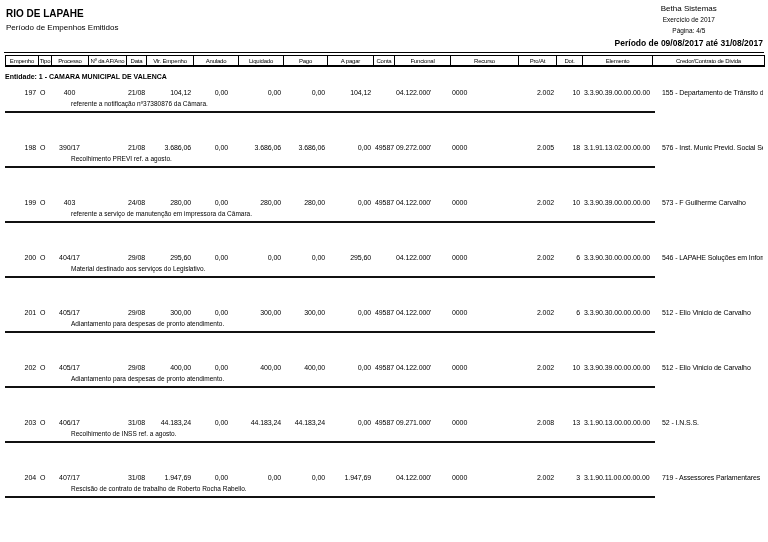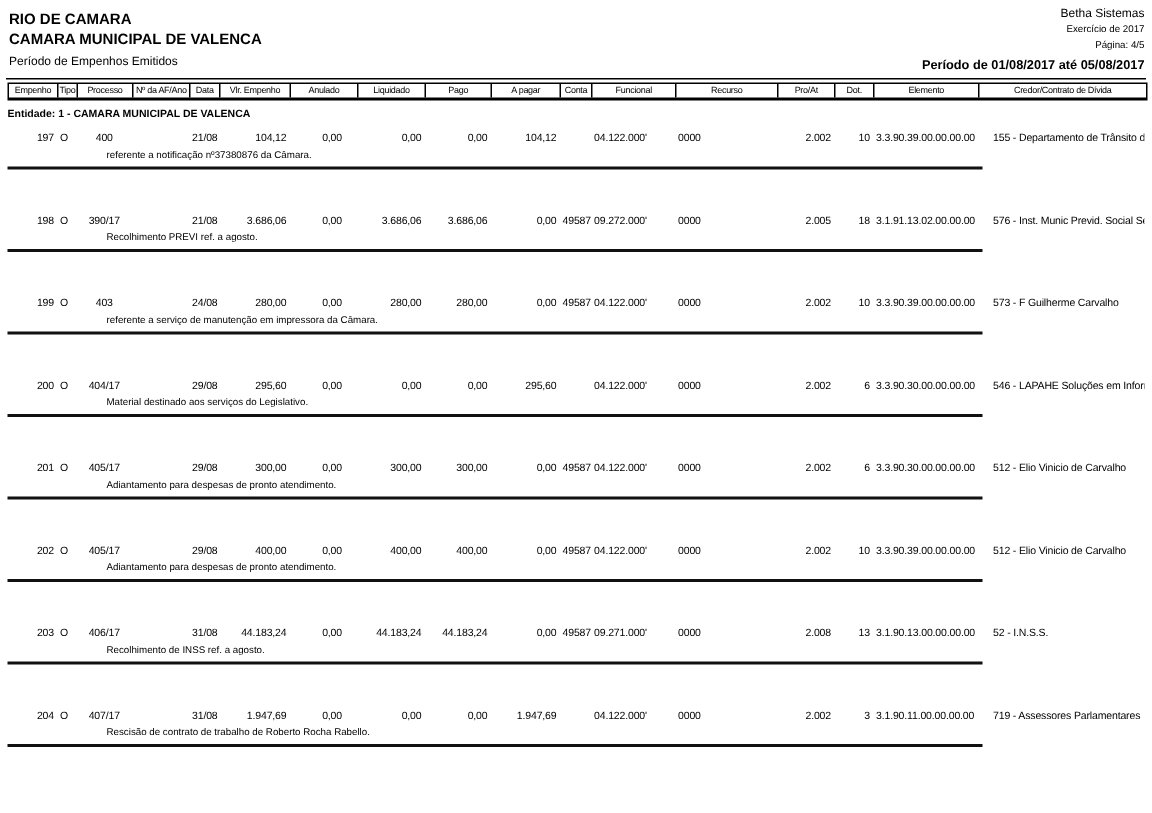--- a/index.html
+++ b/index.html
@@ -3,21 +3,21 @@
 <meta charset="utf-8">
 <style>
   html,body{margin:0;padding:0;background:#e8e8e8;}
   .page{
     position:relative;width:768px;height:542px;background:#ffffff;
     font-family:"Liberation Sans",sans-serif;color:#000;overflow:hidden;
   }
   .hdr-left{position:absolute;left:6px;top:7px;}
   .h-big{font-size:10px;font-weight:bold;line-height:13px;white-space:nowrap;}
   .h-sub{font-size:8px;line-height:12px;margin-top:2px;white-space:nowrap;}
-  .hdr-right{position:absolute;right:5px;top:3px;text-align:right;}
+  .hdr-right{position:absolute;right:5px;top:3px;text-align:center;}
   .h-vendor{font-size:8px;line-height:11px;}
   .h-small{font-size:6.5px;line-height:11px;}
   .h-period{font-size:8.5px;font-weight:bold;line-height:12px;margin-top:1px;}
   .toprule{position:absolute;left:4px;right:4px;top:52px;border-top:1px solid #000;}
   .thead{
     position:absolute;left:5px;top:55px;width:758px;display:flex;
     border:1px solid #000;border-bottom:2px solid #000;box-sizing:content-box;
   }
   .hcell{
     font-size:6px;letter-spacing:-0.2px;text-align:center;padding:2px 0 1px 0;
@@ -33,30 +33,29 @@
   }
   .desc{font-size:6.5px;line-height:9px;padding-left:66px;margin-top:2px;white-space:nowrap;}
   .sep{margin-top:3px;width:650px;border-top:2px solid #111;}
 </style>
 </head>
 <body>
 
 <div class="page">
 
   <div class="hdr-left">
-    <div class="h-big">RIO DE CAMARA</div>
-    <div class="h-big">CAMARA MUNICIPAL DE VALENCA</div>
+    <div class="h-big">RIO DE LAPAHE</div>
     <div class="h-sub">Período de Empenhos Emitidos</div>
   </div>
 
   <div class="hdr-right">
     <div class="h-vendor">Betha Sistemas</div>
     <div class="h-small">Exercício de 2017</div>
     <div class="h-small">Página: 4/5</div>
-    <div class="h-period">Período de 01/08/2017 até 05/08/2017</div>
+    <div class="h-period">Período de 09/08/2017 até 31/08/2017</div>
   </div>
 
   <div class="toprule"></div>
 
   <div class="thead" id="thead">
       <div class="hcell" style="width: 33px;">Empenho</div>
       <div class="hcell" style="width: 13px;">Tipo</div>
       <div class="hcell" style="width: 37px;">Processo</div>
       <div class="hcell" style="width: 38px;">Nº da AF/Ano</div>
       <div class="hcell" style="width: 20px;">Data</div>

